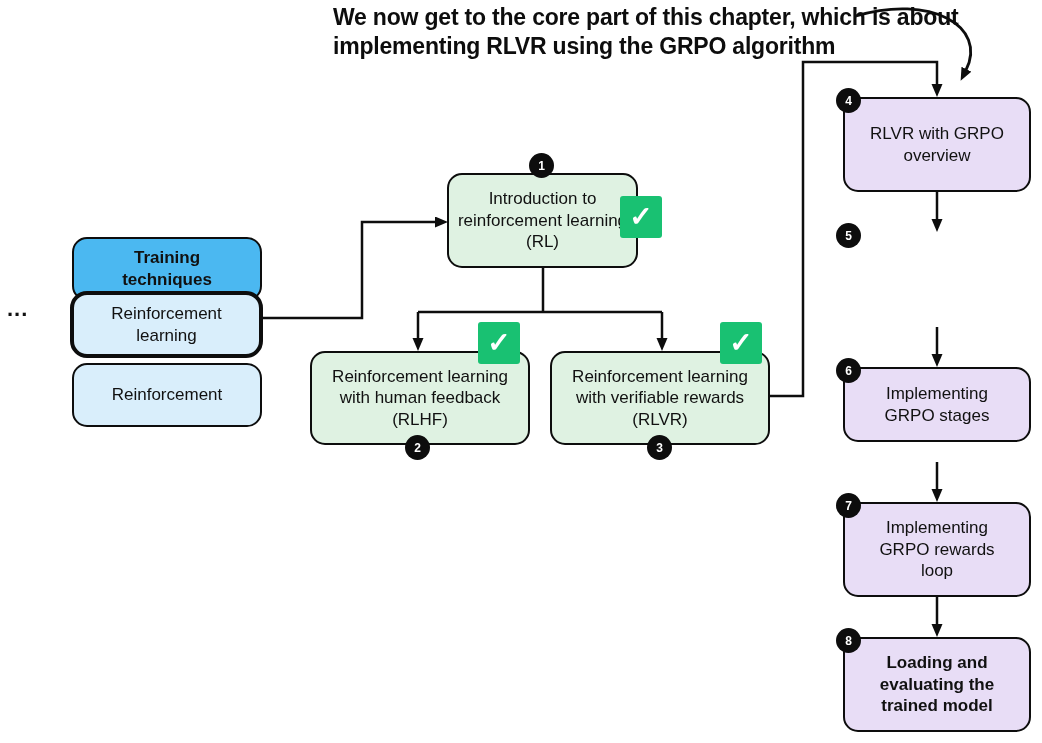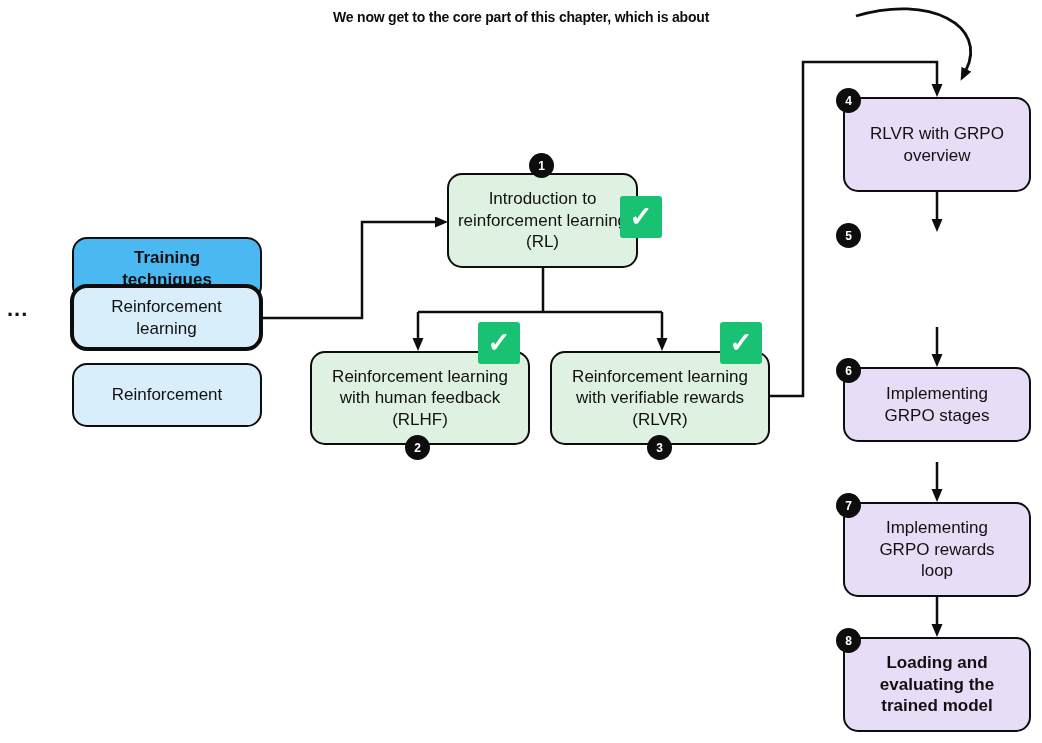--- a/index.html
+++ b/index.html
@@ -8,41 +8,41 @@
     width:1042px;height:743px;
     background:#ffffff;
     font-family:"Liberation Sans", sans-serif;
     color:#111;
     overflow:hidden;
   }
   .connectors{position:absolute;left:0;top:0;z-index:0;}
 
   .annotation{
     position:absolute;left:333px;top:3px;
-    font-weight:700;font-size:14px;line-height:29px;
+    font-weight:700;font-size:23px;line-height:29px;
     letter-spacing:-0.2px;color:#0d0d0d;z-index:1;
   }
 
   .ellipsis{
     position:absolute;left:7px;top:296px;
     font-weight:700;font-size:22px;letter-spacing:1px;z-index:1;
   }
 
   .box{
     position:absolute;z-index:1;
     border:2.5px solid #0d0d0d;border-radius:15px;
     display:flex;align-items:center;justify-content:center;
     text-align:center;font-size:17px;line-height:1.27;
     box-sizing:border-box;
   }
   .box .label{display:block;}
 
   .blue-bright{background:#4bb8f1;font-weight:700;}
   .blue-light{background:#d9eefb;}
-  .border-thick{border-width:4px;border-radius:17px;}
+  .border-thick{border-width:4px;border-radius:17px;margin-top:7px;}
   .green{background:#dff2e2;}
   .purple{background:#e8ddf6;}
 
   .lbl-120{width:120px;}
   .lbl-150{width:150px;}
   .lbl-170{width:170px;}
   .lbl-195{width:195px;}
   .lbl-128{width:128px;}
 
   .badge{
@@ -80,20 +80,21 @@
       <path d="M937,192 V220" marker-end="url(#ah)"></path>
       <path d="M937,327 V355" marker-end="url(#ah)"></path>
       <path d="M937,462 V490" marker-end="url(#ah)"></path>
       <path d="M937,597 V625" marker-end="url(#ah)"></path>
       <path d="M856,16 C930,-6 988,26 966,70" stroke-width="2.8" marker-end="url(#ah)"></path>
     </g>
   </svg>
 
   <div class="annotation">
     <div>We now get to the core part of this chapter, which is about</div>
+    <div>implementing RLVR using the GRPO algorithm</div>
   </div>
 
   <div class="ellipsis">...</div>
 
   <div class="box blue-bright" style="left:72px;top:207px;width:190px;height:64px;margin-top:30px;">
     <span class="label lbl-120">Training techniques</span>
   </div>
 
   <div class="box blue-light border-thick" style="left:70px;top:284px;width:193px;height:67px;">
     <span class="label lbl-150">Reinforcement learning</span>

